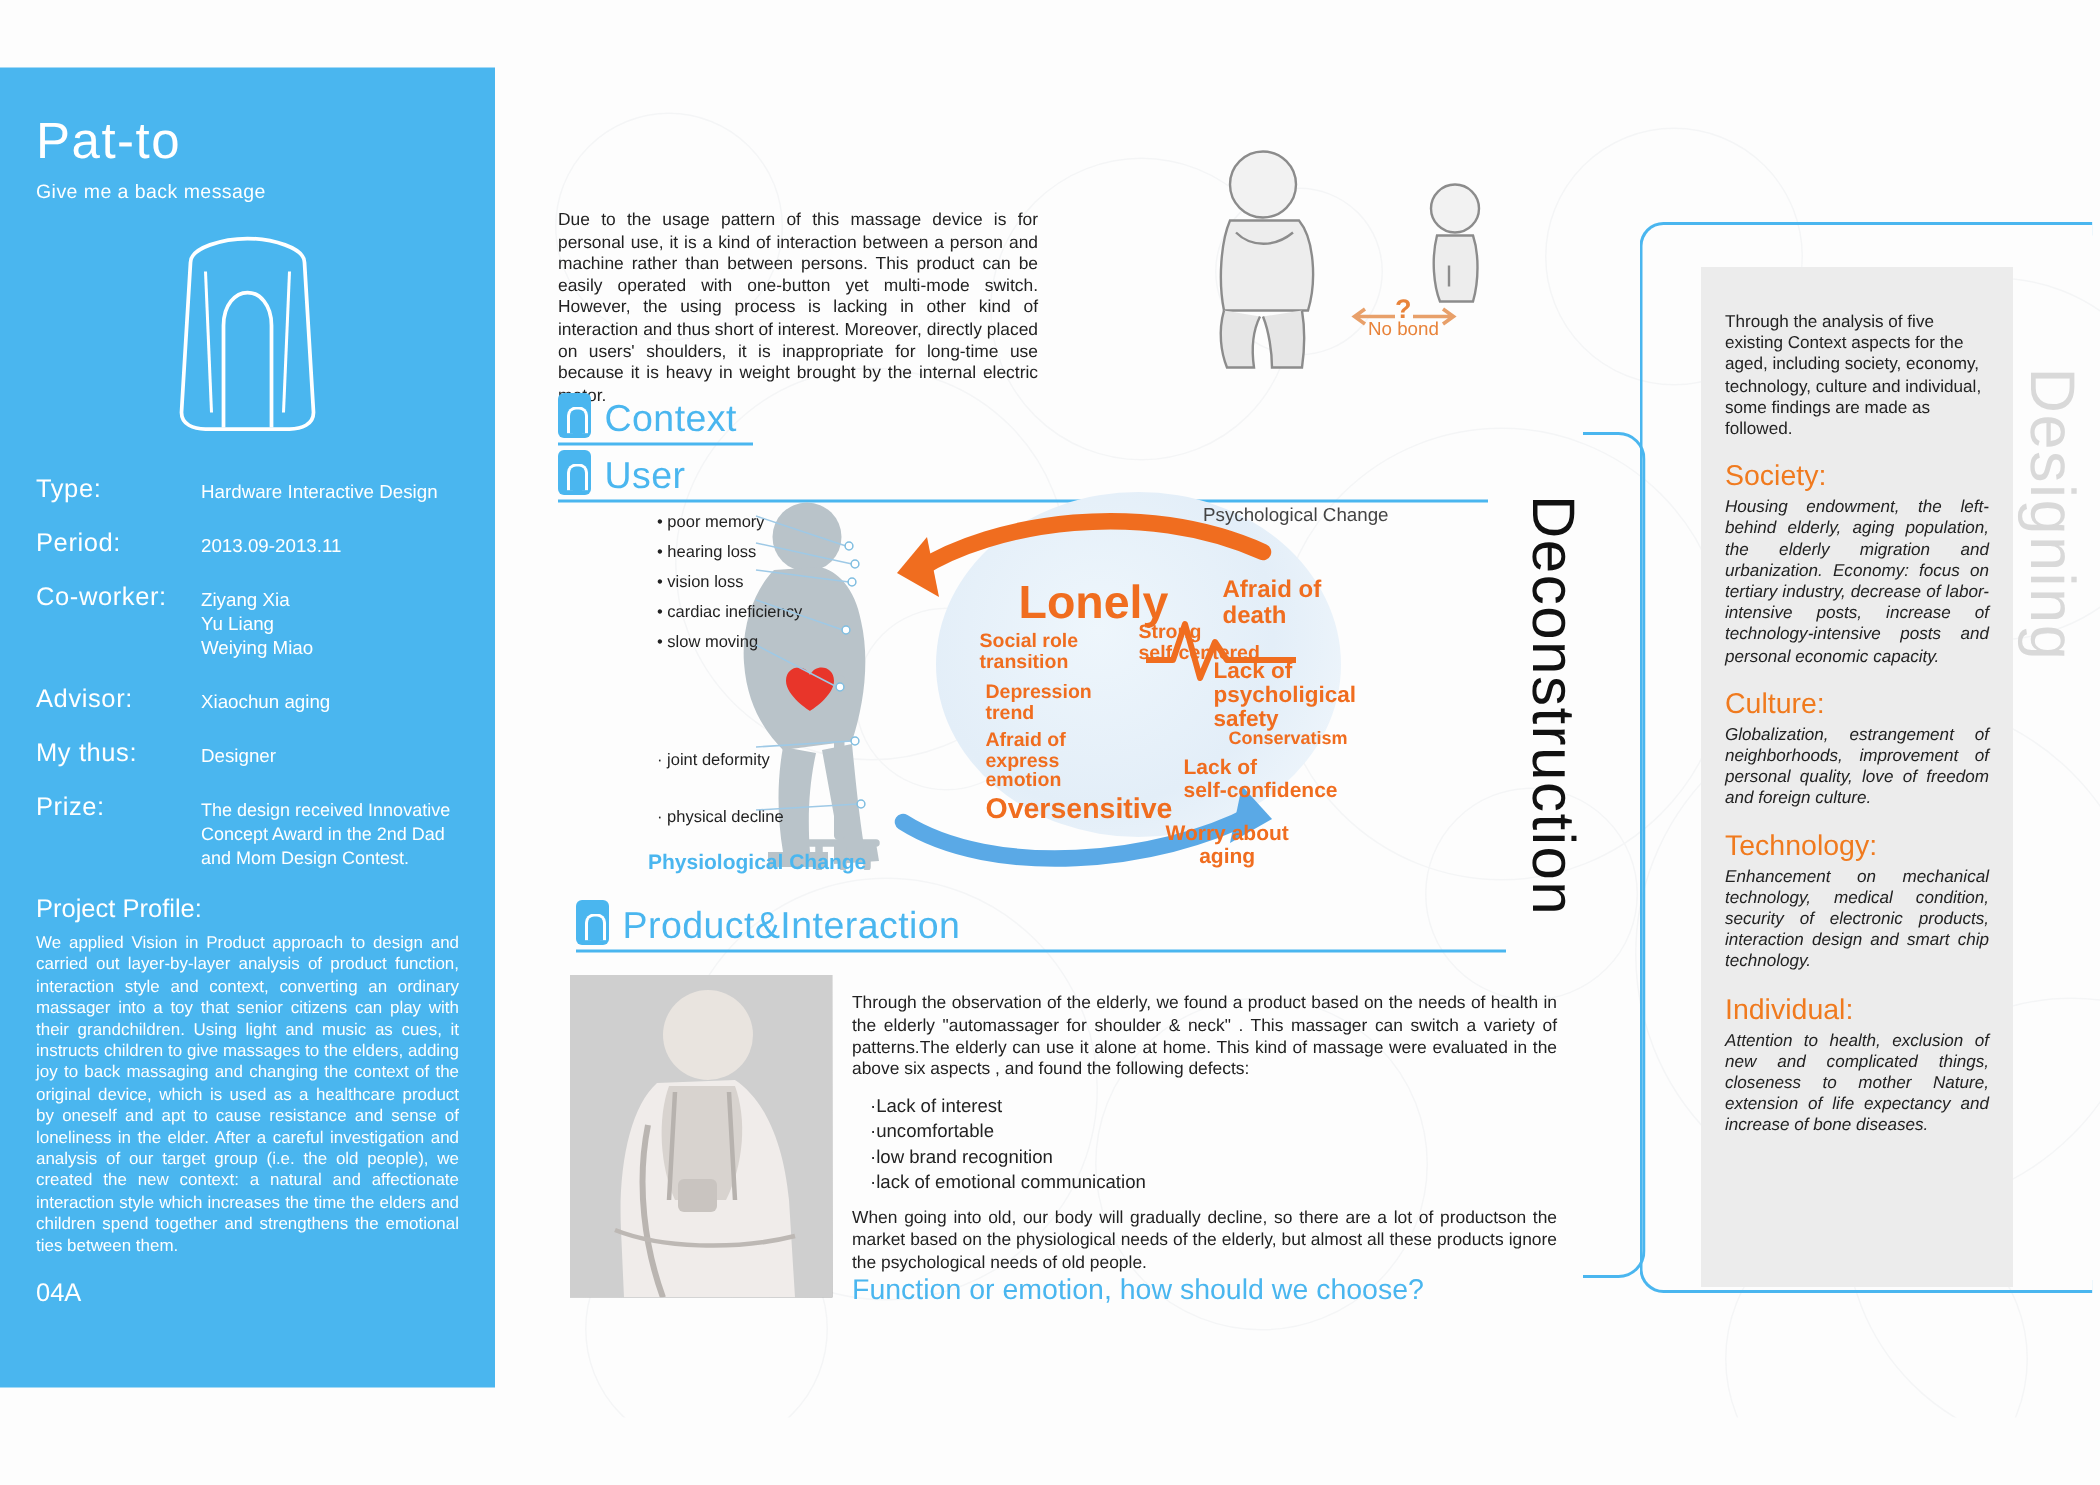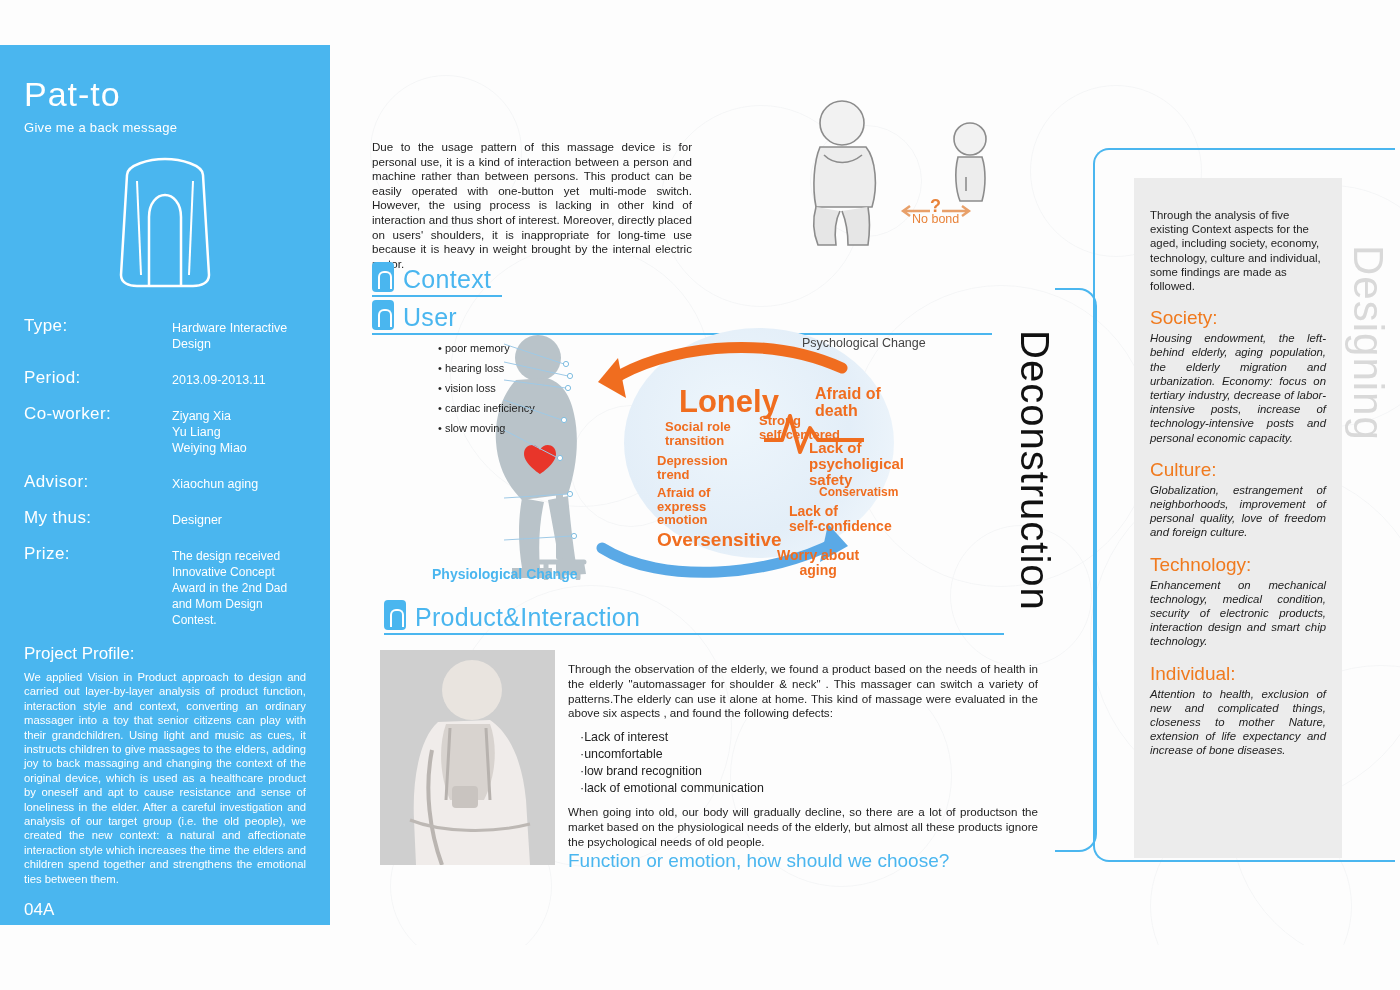--- a/index.html
+++ b/index.html
@@ -29,21 +29,21 @@
     box-sizing:border-box;padding:30px 24px;
   }
   .brand{
     font-size:34px;letter-spacing:1px;font-weight:400;margin:0 0 6px 0;
   }
   .brand-sub{font-size:13px;margin-bottom:20px;letter-spacing:.3px;}
   .vest{
     width:120px;height:135px;margin:6px auto 26px auto;position:relative;
   }
   .meta{font-size:0;}
-  .meta-row{display:flex;align-items:flex-start;margin-bottom:16px;gap:38px;}
+  .meta-row{display:flex;align-items:flex-start;margin-bottom:16px;}
   .meta-key{font-size:17px;width:110px;flex:0 0 110px;letter-spacing:.4px;}
   .meta-val{font-size:12.5px;line-height:16px;padding-top:4px;}
   .meta-val.small{font-size:12px;}
   .profile-title{font-size:17px;margin:12px 0 6px 0;}
   .profile-body{font-size:11.3px;line-height:14.4px;text-align:justify;}
   .page-num{font-size:17px;margin-top:14px;}
   
   .intro{
     position:absolute;left:372px;top:140px;width:320px;
     font-size:11.6px;line-height:14.6px;color:#222;text-align:justify;
@@ -267,20 +267,24 @@
         <path d="M56 120 C52 112 40 114 40 124 C40 134 56 144 56 144 C56 144 72 134 72 124 C72 114 60 112 56 120 Z" fill="#e8352a" transform="translate(24,0)"></path>
       </svg>
     </div>
 
     <div class="bullets" id="bulTop">
         <div>• poor memory</div>
         <div>• hearing loss</div>
         <div>• vision loss</div>
         <div>• cardiac ineficiency</div>
         <div>• slow moving</div>
+      </div>
+    <div class="bullets2" id="bulBot">
+        <div>· joint deformity</div>
+        <div>· physical decline</div>
       </div>
     <div class="phys-label">Physiological Change</div>
     <div class="psy-label">Psychological Change</div>
 
     <svg style="position:absolute;left:120px;top:20px;" width="130" height="230" viewBox="0 0 130 230">
       <g stroke="#9ec9e6" stroke-width="1" fill="none">
         <path d="M12 6 L72 26"></path>
           <path d="M12 24 L76 38"></path>
           <path d="M12 42 L74 50"></path>
         <path d="M12 62 L70 82"></path>
@@ -294,21 +298,21 @@
           <circle cx="76" cy="50" r="2.6"></circle>
         <circle cx="72" cy="82" r="2.6"></circle>
           <circle cx="68" cy="120" r="2.6"></circle>
         <circle cx="78" cy="156" r="2.6"></circle>
           <circle cx="82" cy="198" r="2.6"></circle>
       </g>
     </svg>
 
     <div class="cloud">
       <div class="cw" style="left:26px;top:28px;font-size:31px;margin-left:16px;">Lonely</div>
-      <div class="cw" style="left:28px;top:62px;font-size:13px;white-space:pre-line;">Social role
+      <div class="cw" style="left:16px;top:62px;font-size:13px;white-space:pre-line;">Social role
 transition</div>
       <div class="cw" style="left:20px;top:96px;font-size:13px;white-space:pre-line;">Depression
 trend</div>
       <div class="cw" style="left:20px;top:128px;font-size:13px;white-space:pre-line;">Afraid of
 express
 emotion</div>
       <div class="cw" style="left:20px;top:172px;font-size:19px;">Oversensitive</div>
       <div class="cw" style="left:122px;top:56px;font-size:13px;white-space:pre-line;">Strong
 self-centered</div>
       <div class="cw" style="left:178px;top:28px;font-size:16px;white-space:pre-line;">Afraid of

